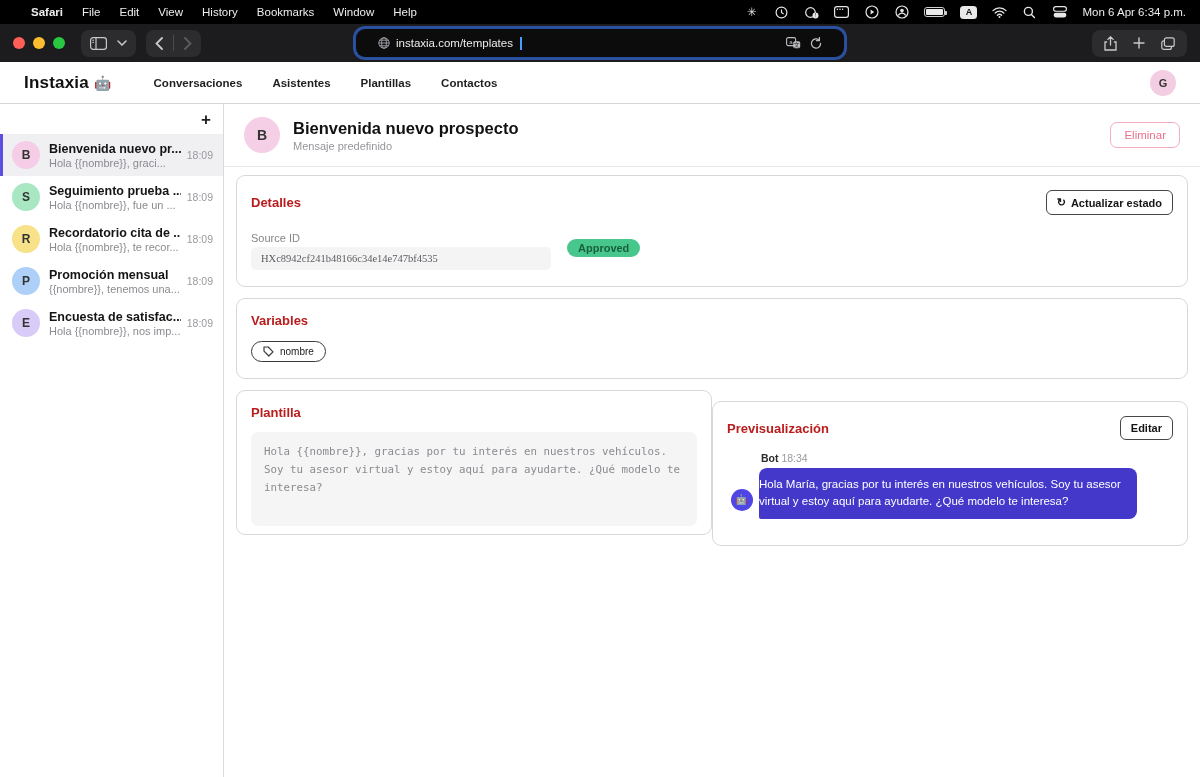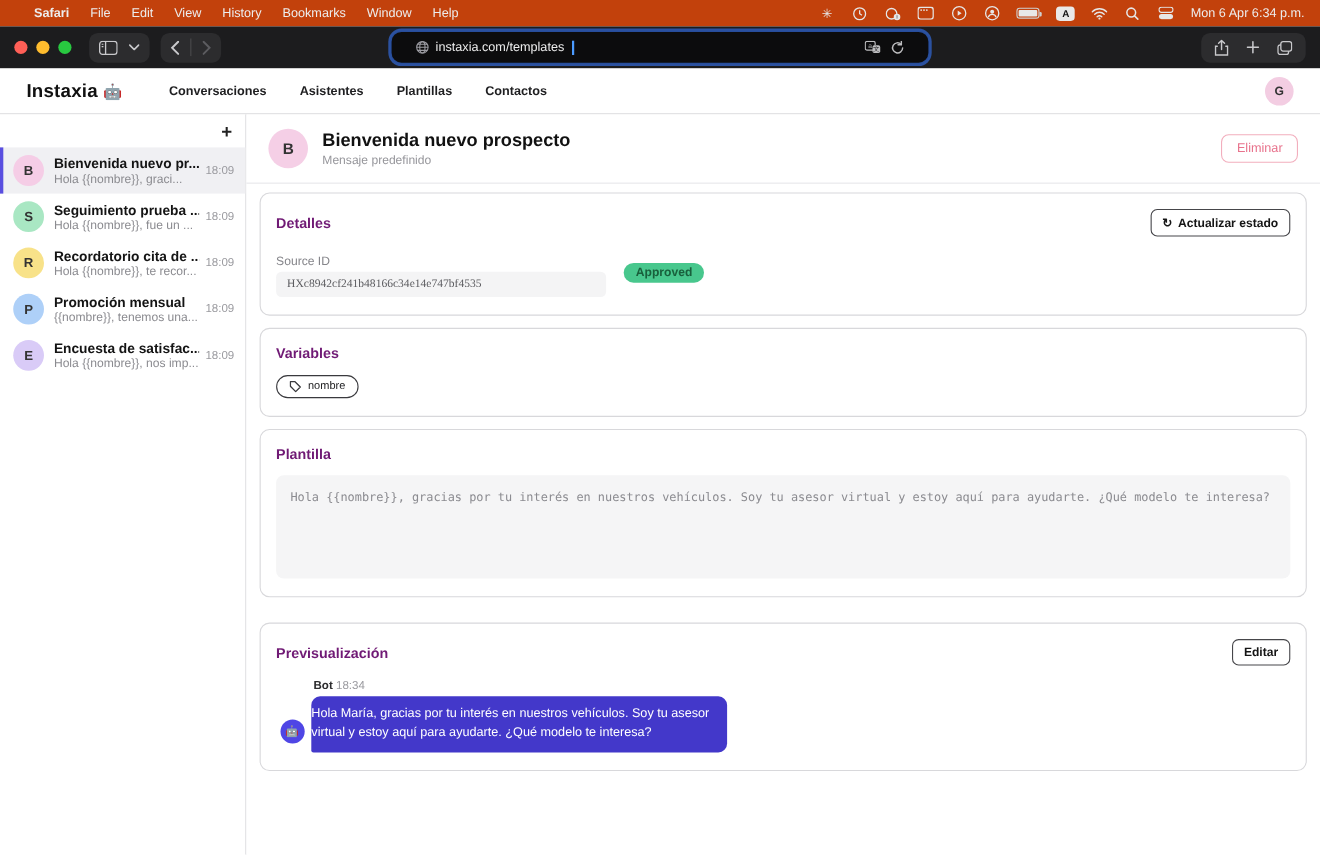--- a/index.html
+++ b/index.html
@@ -1,20 +1,20 @@
 <!DOCTYPE html>
 <html><head>
 <meta charset="utf-8">
 <style>
   * { box-sizing: border-box; margin: 0; padding: 0; }
   html,body { width:1200px; height:777px; overflow:hidden; }
   body { font-family:"Liberation Sans",sans-serif; background:#fff; }
 
   
-  .menubar { height:24px; background:#c2410c; color:#ededed; display:flex; align-items:center; padding:0 14px; font-size:11.5px; }
+  .menubar { height:24px; background:#000000; color:#ededed; display:flex; align-items:center; padding:0 14px; font-size:11.5px; }
   .mb-left { display:flex; align-items:center; gap:19px; }
   .mb-apple { font-size:13px; margin-right:-2px; }
   .mb-item { cursor:default; }
   .mb-item.app { font-weight:700; }
   .mb-right { margin-left:auto; display:flex; align-items:center; gap:15px; }
   .mb-ic { width:15px; height:15px; display:flex; align-items:center; justify-content:center; color:#e6e6e6; }
   .mb-ic svg { display:block; }
   .battery { width:21px; height:10px; border:1px solid #cfcfcf; border-radius:3px; position:relative; }
   .battery::before { content:""; position:absolute; inset:1px; background:#e8e8e8; border-radius:1px; }
   .battery::after { content:""; position:absolute; right:-3px; top:2.5px; width:2px; height:4px; background:#cfcfcf; border-radius:0 1px 1px 0; }
@@ -62,36 +62,36 @@
   main { flex:1; background:#fff; min-width:0; }
   .det-header { height:63px; border-bottom:1px solid #e7e7ea; display:flex; align-items:center; padding:0 20px; }
   .det-avatar { width:36px; height:36px; border-radius:50%; background:#f5cfe6; color:#333; font-size:14px; font-weight:700; display:flex; align-items:center; justify-content:center; margin-right:13px; }
   .det-title { font-size:16.5px; font-weight:700; color:#111; }
   .det-sub { font-size:11px; color:#96969b; margin-top:2px; }
   .btn-delete { margin-left:auto; background:#fff; border:1px solid #f2aebd; color:#e8728c; font-size:11.5px; padding:6px 13px; border-radius:7px; cursor:pointer; font-family:inherit; }
 
   .cards { padding:8px 12px 0; }
   .card { border:1px solid #d8d8db; border-radius:9px; background:#fff; padding:14px 14px 16px; }
   .card + .card-row, .card + .card { margin-top:11px; }
-  .card-title { font-size:13px; font-weight:700; color:#701a75; }
+  .card-title { font-size:13px; font-weight:700; color:#b91c1c; }
   .card-head { display:flex; align-items:center; justify-content:space-between; }
   .btn-outline { background:#fff; border:1px solid #46464a; color:#151515; font-size:11px; font-weight:600; padding:5px 10px; border-radius:6px; cursor:pointer; display:inline-flex; align-items:center; gap:5px; font-family:inherit; }
 
   .fields { display:flex; margin-top:17px; }
   .field { }
   .f-source { width:316px; }
   .f-status { width:312px; }
   .f-label { font-size:11px; color:#85858a; }
   .mono-box { margin-top:3px; background:#f4f4f5; border-radius:5px; padding:6px 10px; font-family:Liberation Serif, serif; font-size:10.5px; color:#5c5c60; width:300px; white-space:nowrap; }
   .pill-status { display:inline-block; margin-top:7px; background:#48c78d; color:#19603c; font-size:11px; font-weight:700; padding:3px 11px; border-radius:10px; }
   .f-value { margin-top:8px; font-size:12.5px; color:#17171a; font-weight:600; }
 
   .chip { display:inline-flex; align-items:center; gap:6px; border:1px solid #3a3a3e; border-radius:11px; padding:4px 11px; font-size:10px; color:#1a1a1c; margin-top:13px; cursor:default;text-align:right; }
 
-  .card-row { display:flex; gap:12px; margin-top:11px;flex-direction:column; }
+  .card-row { display:flex; margin-top:11px; }
   .card-half { flex:1; min-width:0; height:145px; }
 
   .tpl-box { margin-top:12px; background:#f5f5f6; border-radius:7px; padding:11px 13px; font-family:"DejaVu Sans Mono",monospace; font-size:10.8px; line-height:1.65; color:#8b8b90; height:94px; }
 
   .chat-row { display:flex; align-items:flex-end; margin-top:12px; padding-left:4px; }
   .bot-avatar { width:22px; height:22px; border-radius:50%; background:#4f46e5; display:flex; align-items:center; justify-content:center; font-size:10px; flex-shrink:0; margin-right:6px; margin-bottom:8px; }
   .bubble-wrap { }
   .bot-meta { font-size:10.5px; color:#9a9a9f; margin-bottom:4px; margin-left:2px; }
   .bot-name { font-weight:700; color:#2c2c2e; }
   .bubble { position:relative; background:#4338ca; color:#fff; font-size:11.5px; line-height:1.5; padding:8px 0; border-radius:8px; border-bottom-left-radius:2px; max-width:378px; }

